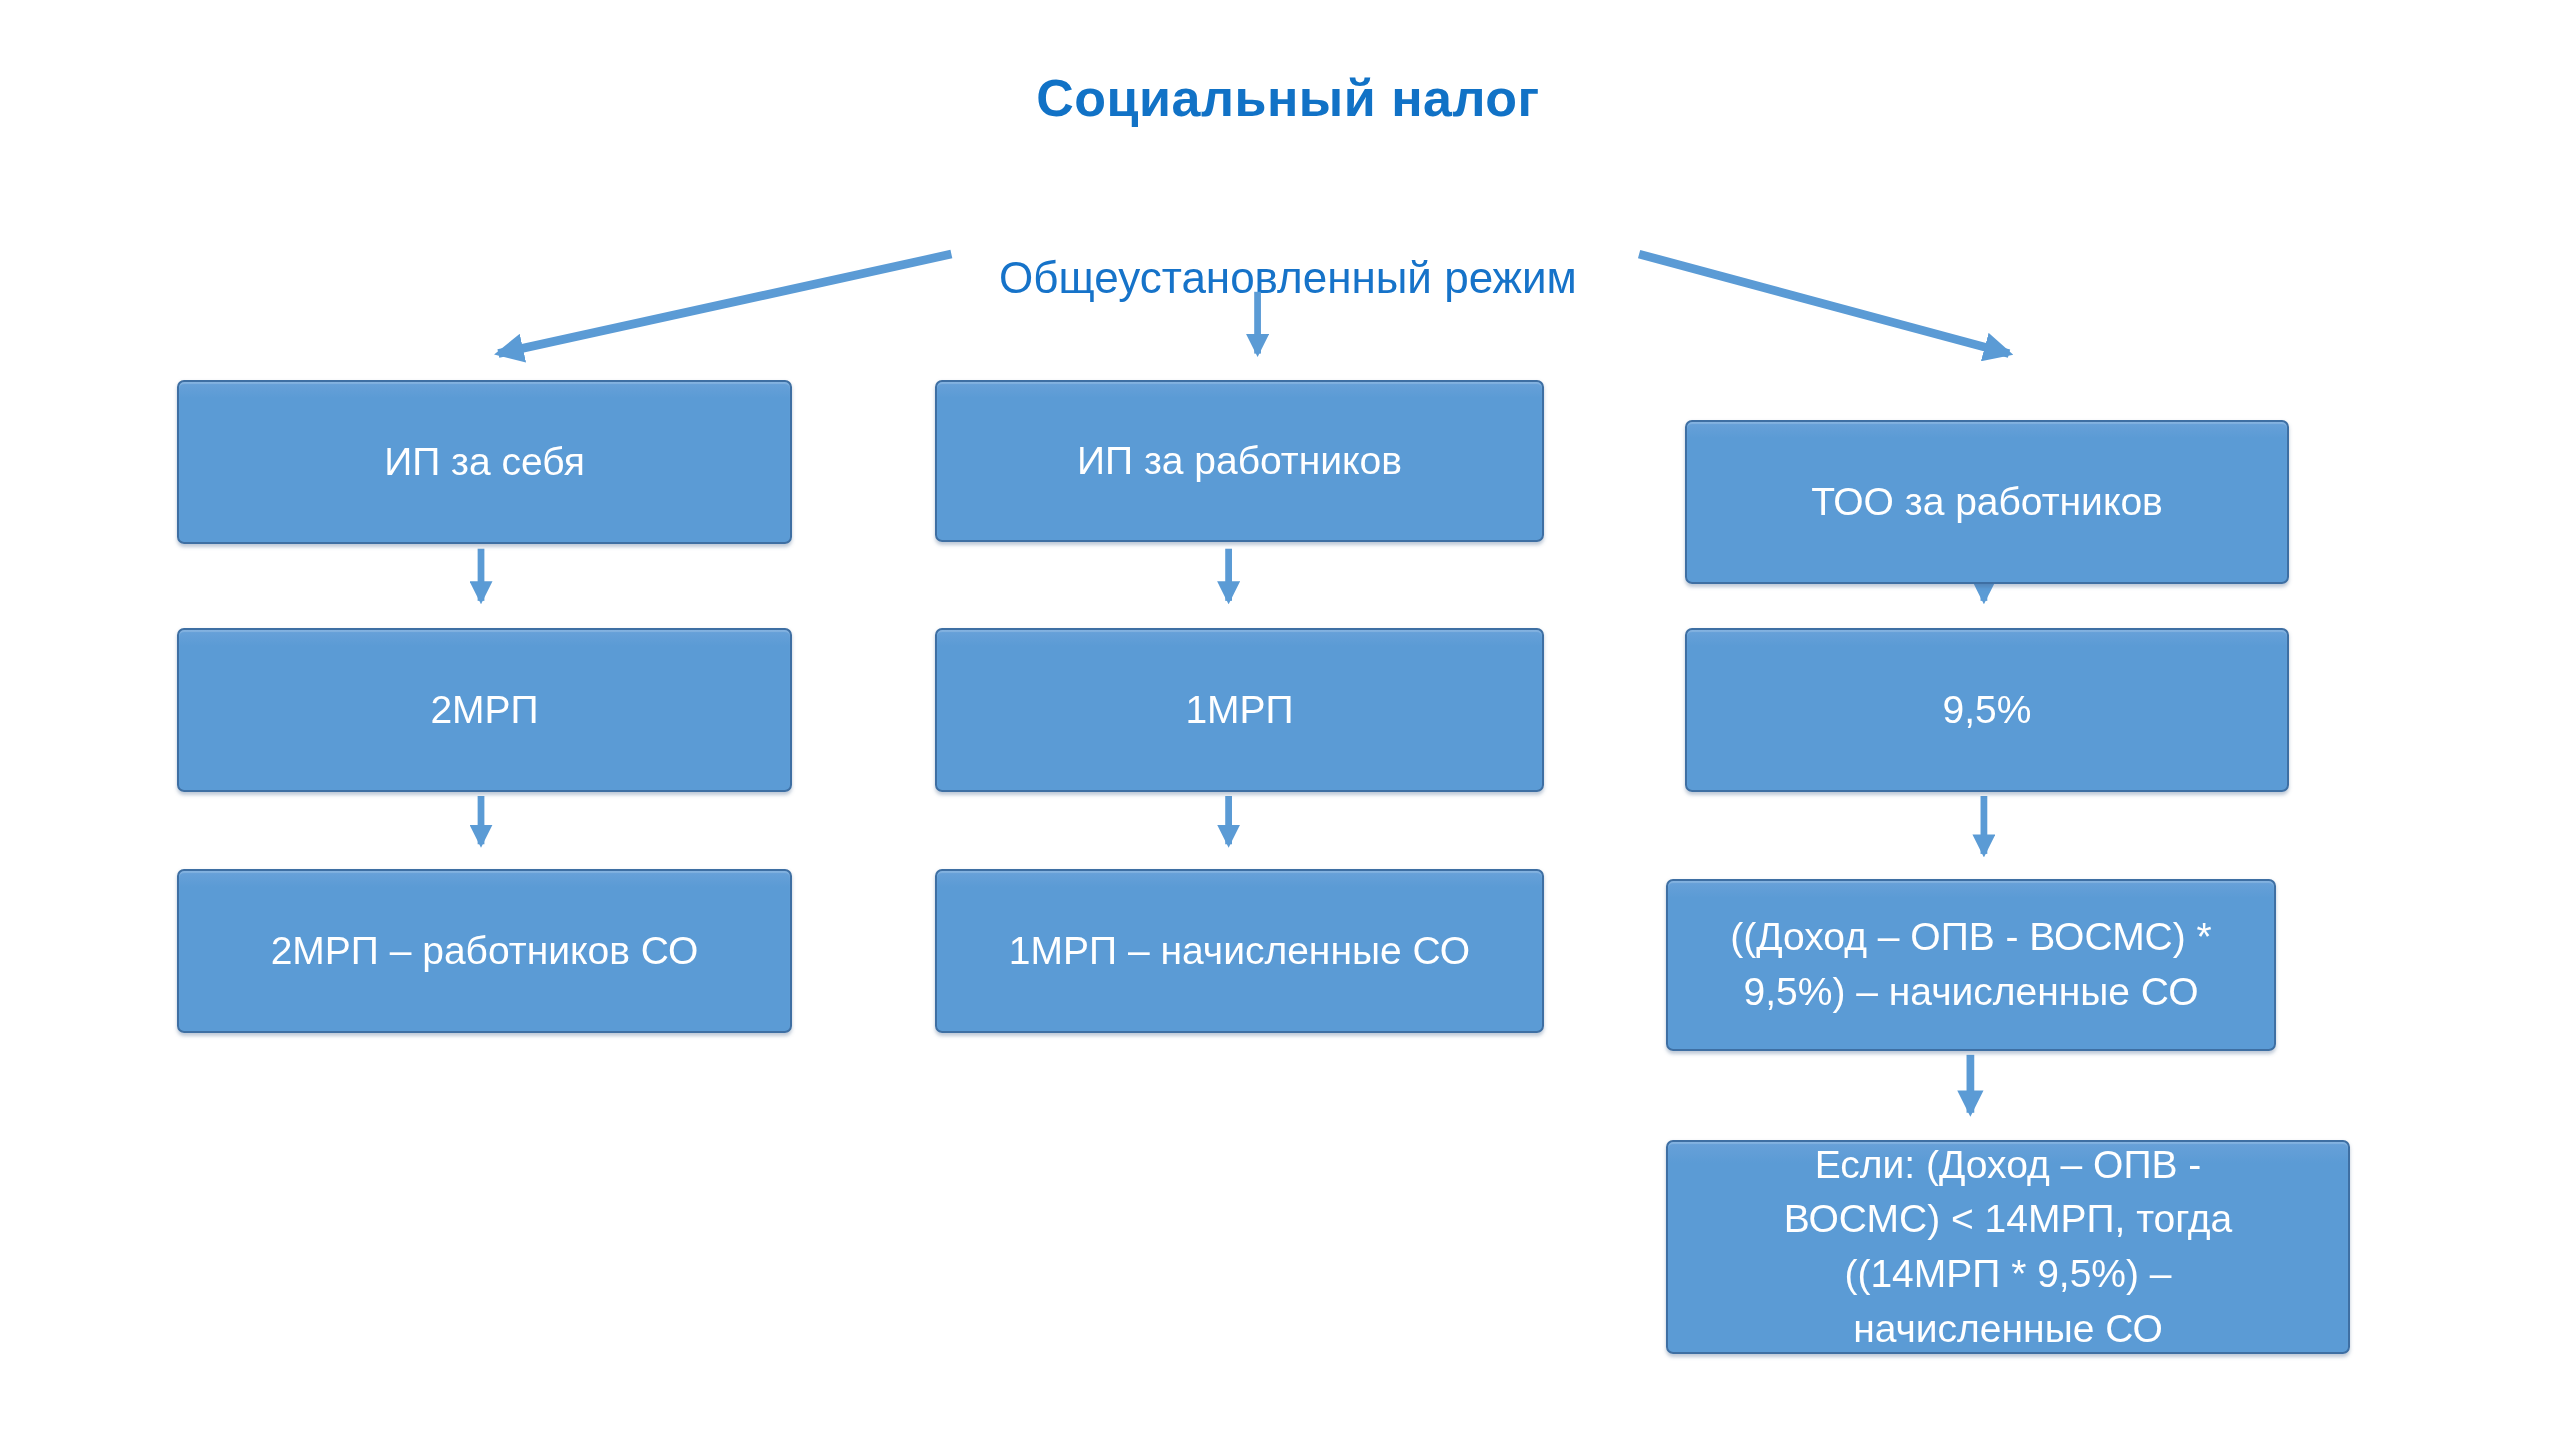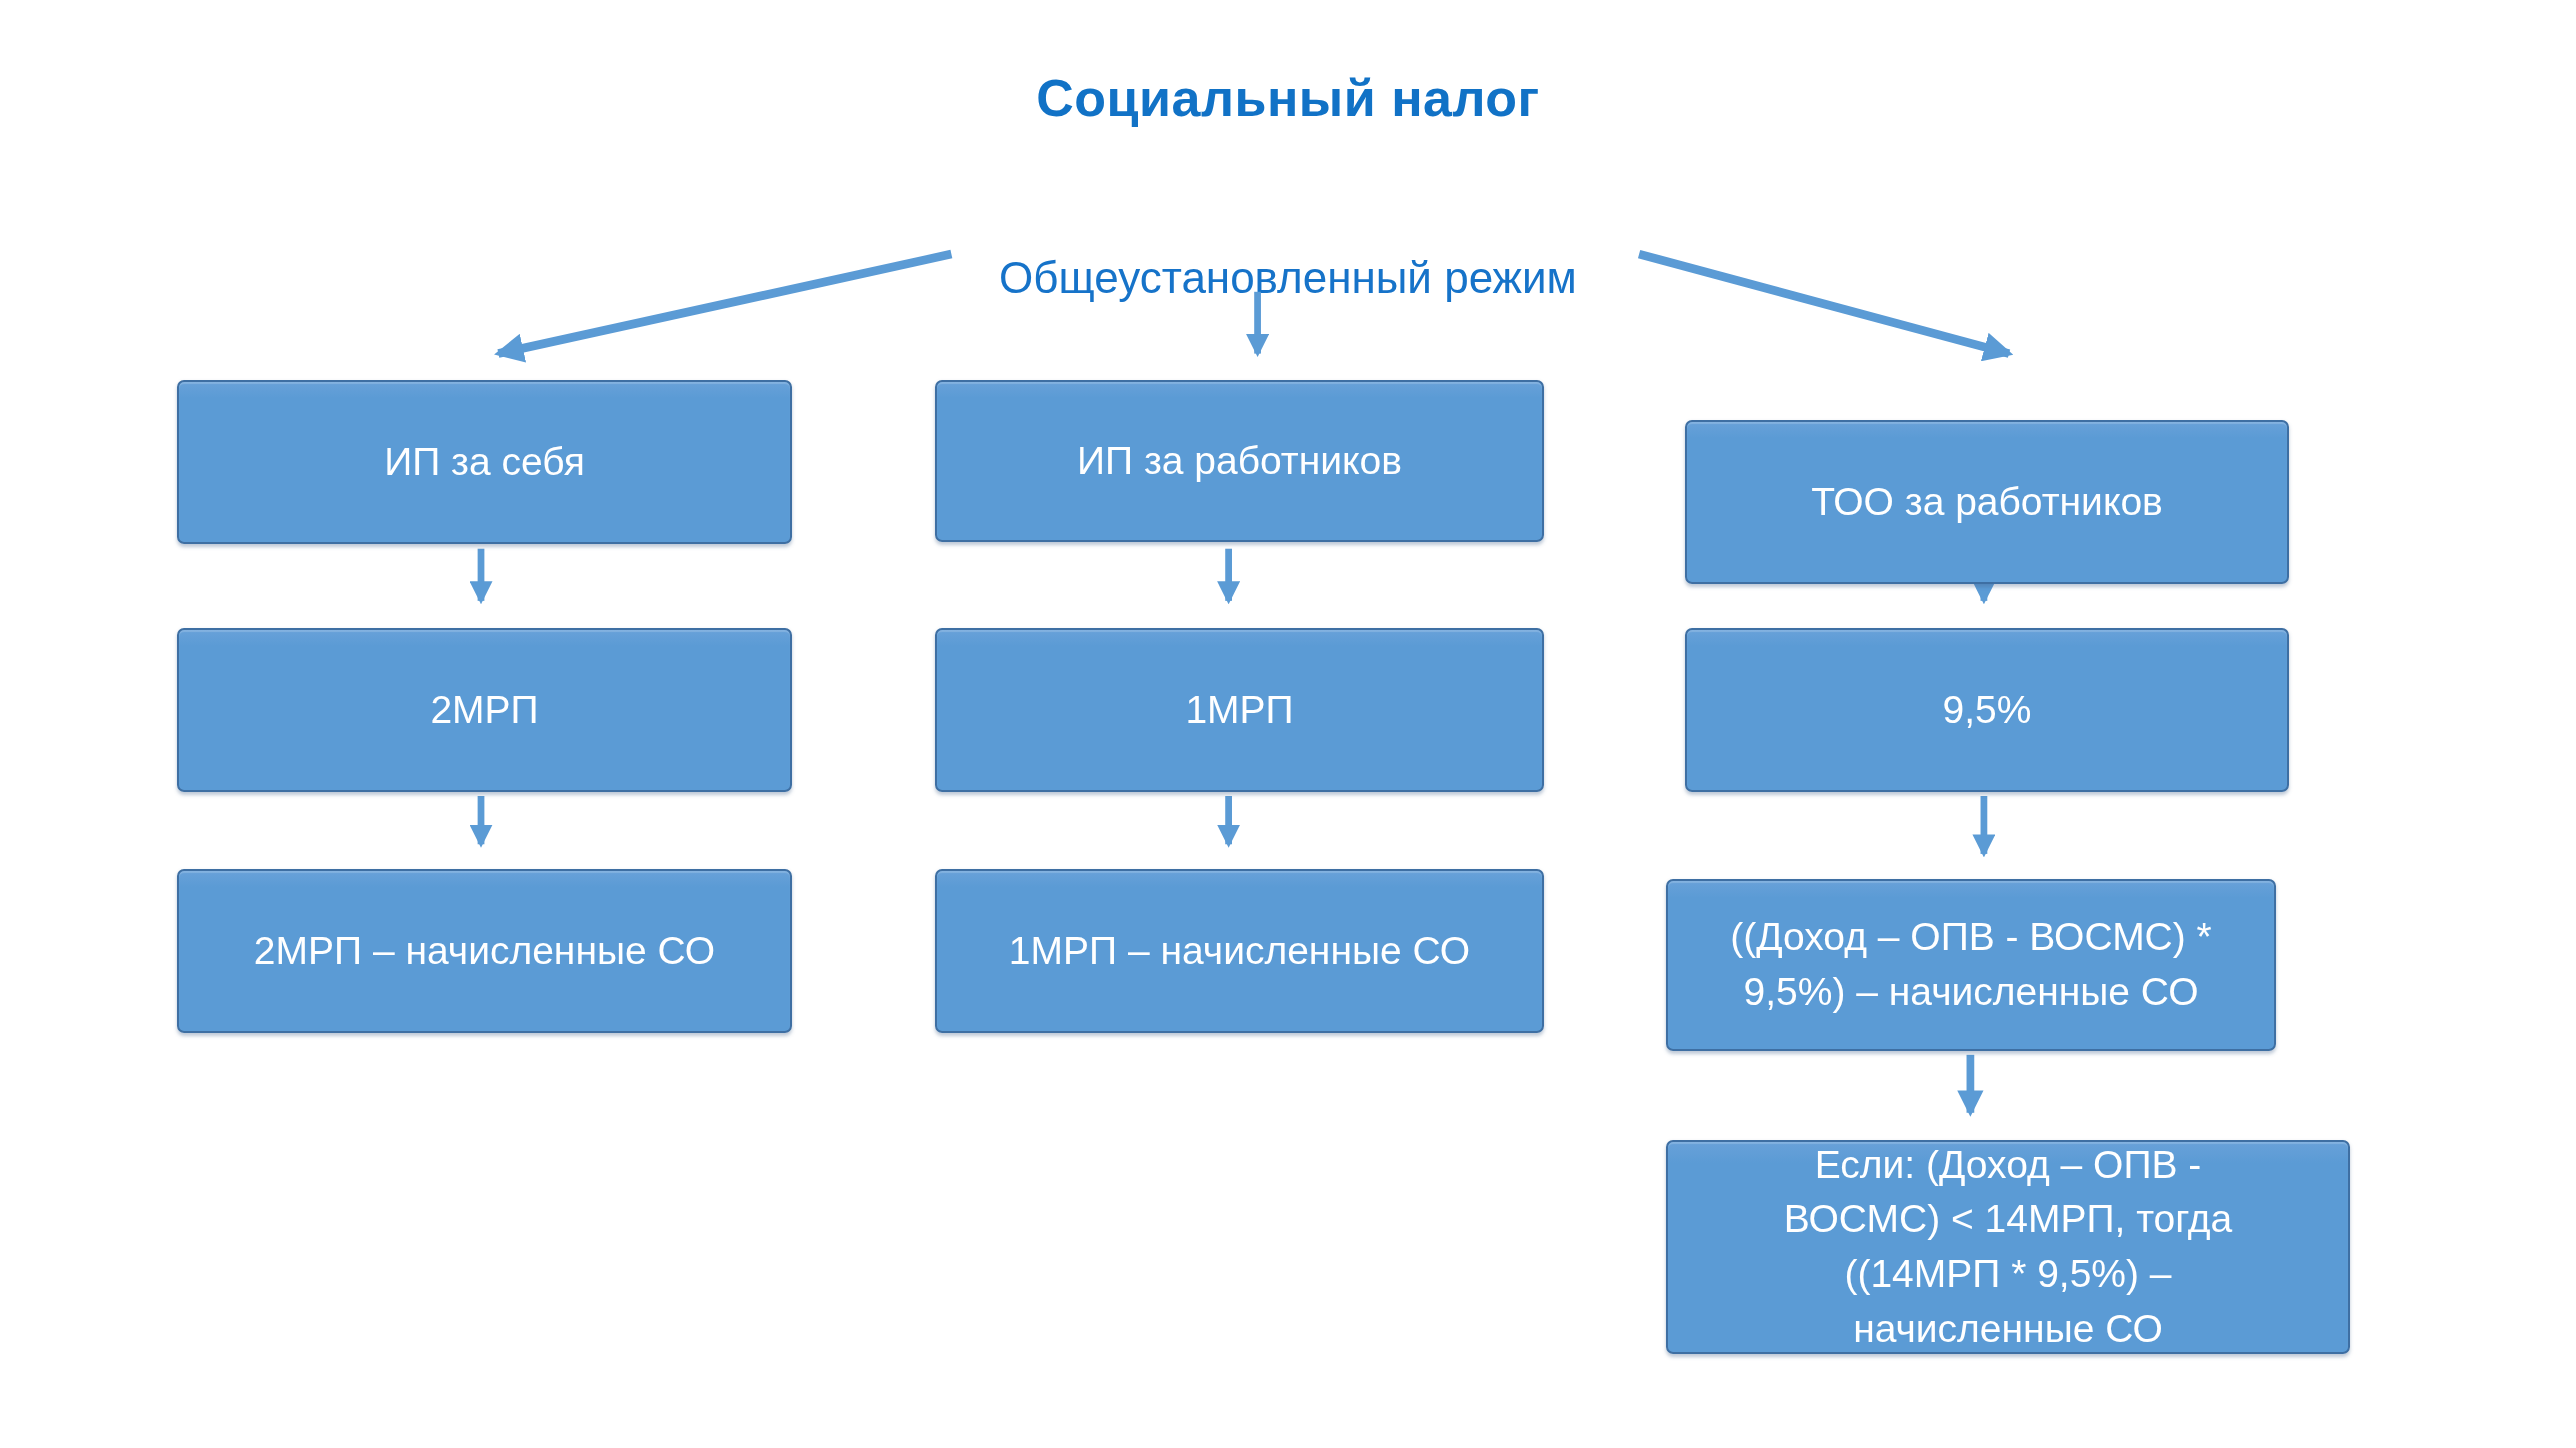--- a/index.html
+++ b/index.html
@@ -66,21 +66,21 @@
 
   <line x1="498" y1="824" x2="498" y2="874" stroke="#5b9bd5" stroke-width="7" marker-end="url(#ah)"></line>
   <line x1="1272" y1="824" x2="1272" y2="874" stroke="#5b9bd5" stroke-width="7" marker-end="url(#ah)"></line>
   <line x1="2054" y1="824" x2="2054" y2="884" stroke="#5b9bd5" stroke-width="7" marker-end="url(#ah)"></line>
 
   <line x1="2040" y1="1092" x2="2040" y2="1152" stroke="#5b9bd5" stroke-width="8" marker-end="url(#ah)"></line>
 </svg>
 
 <div class="node n-c1r1">ИП за себя</div>
 <div class="node n-c1r2">2МРП</div>
-<div class="node n-c1r3">2МРП – начисленные СО</div>
+<div class="node n-c1r3">2МРП – работников СО</div>
 
 <div class="node n-c2r1">ИП за работников</div>
 <div class="node n-c2r2">1МРП</div>
 <div class="node n-c2r3">1МРП – начисленные СО</div>
 
 <div class="node n-c3r1">ТОО за работников</div>
 <div class="node n-c3r2">9,5%</div>
 <div class="node n-c3r3">((Доход – ОПВ - ВОСМС) *
 9,5%) – начисленные СО</div>
 <div class="node n-c3r4">Если: (Доход – ОПВ -

